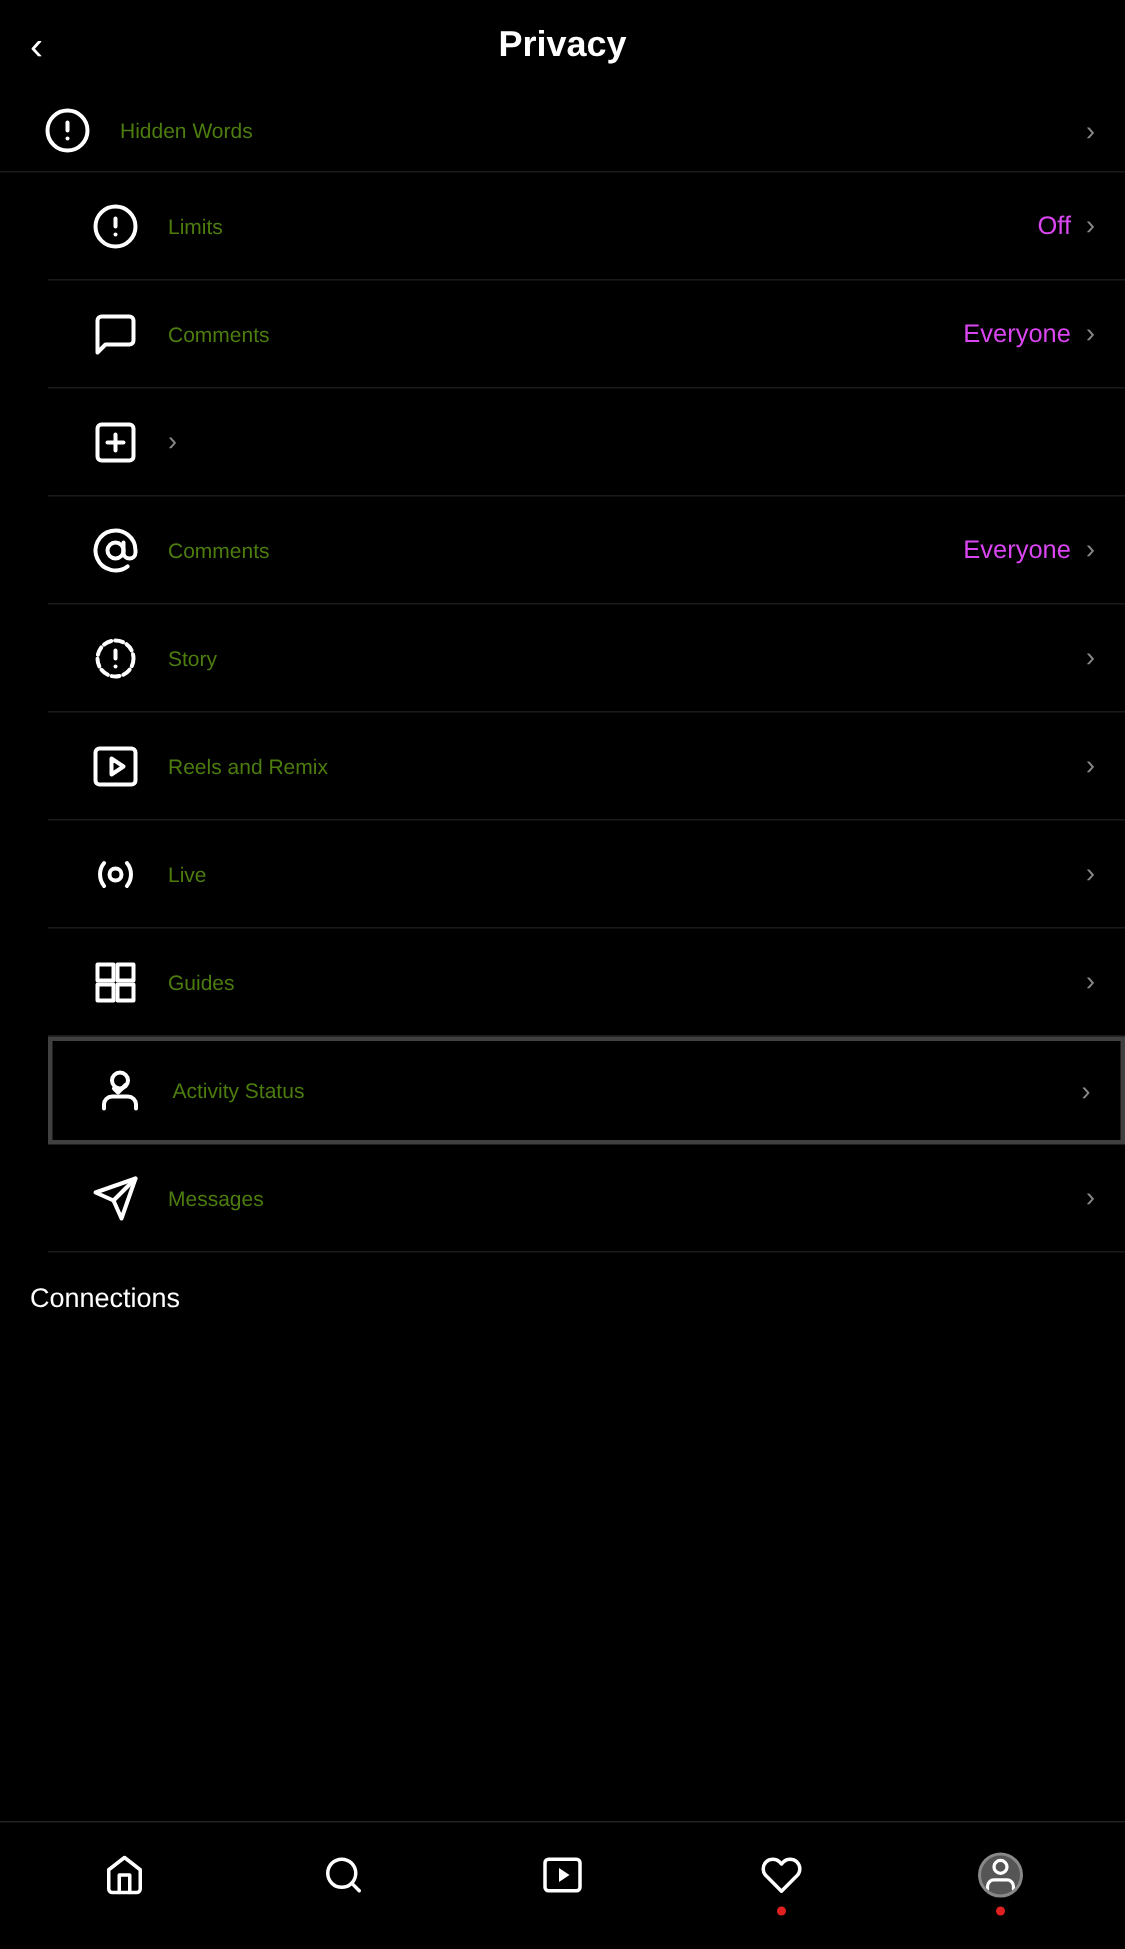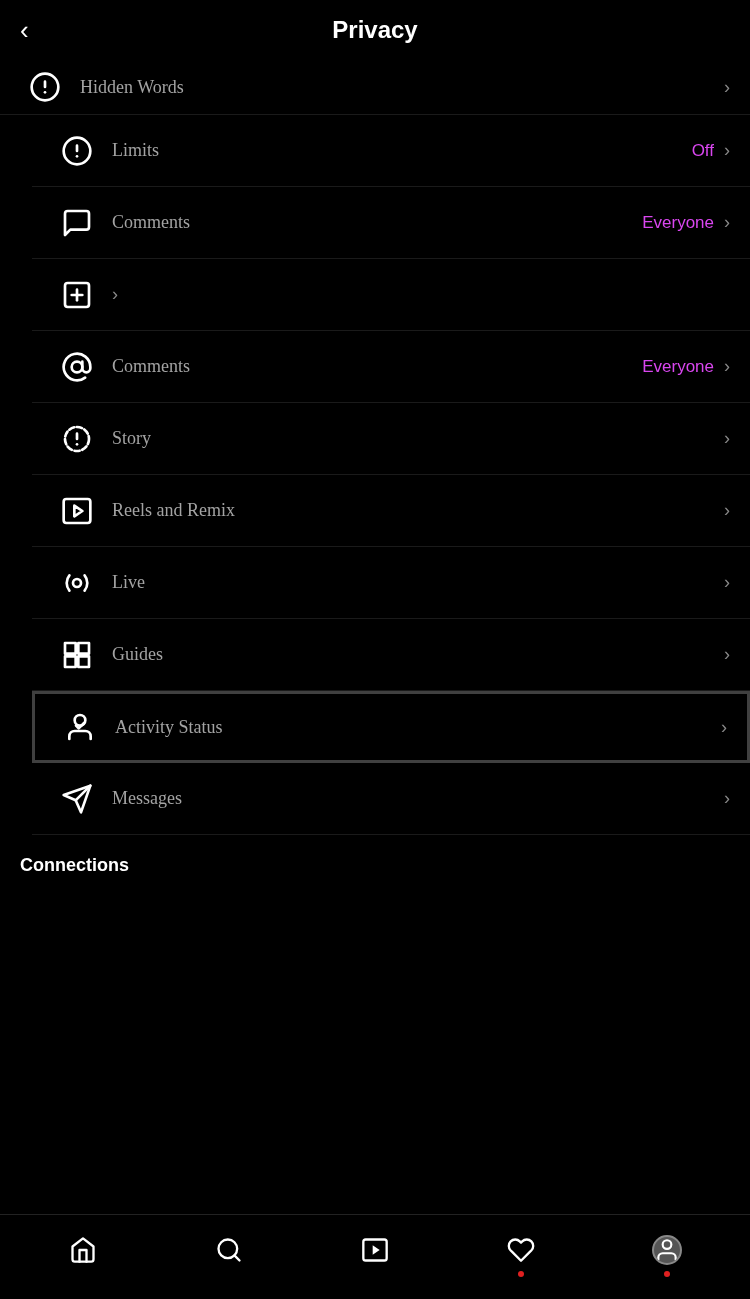--- a/index.html
+++ b/index.html
@@ -73,24 +73,23 @@
       height: 32px;
       stroke: #fff;
       fill: none;
       stroke-width: 2;
       stroke-linecap: round;
       stroke-linejoin: round;
     }
 
     .menu-item-label {
       flex: 1;
-      font-size: 18px;
-      color: #a3a3a3;
+      font-size: 14px;
+      color: #4d7c0f;
       margin-left: 10px;
-      font-family: Liberation Serif, serif;
     }
 
     .menu-item-value {
       font-size: 17px;
       color: #d946ef;
       margin-right: 10px;
     }
 
     .menu-item-chevron {
       font-size: 18px;
@@ -108,21 +107,21 @@
       cursor: pointer;
     }
 
     
     .section-header {
       padding: 20px 20px 8px 20px;
     }
 
     .section-header-text {
       font-size: 18px;
-      font-weight: 700;
+      font-weight: 400;
       color: #fff;
     }
 
     
     .bottom-nav {
       position: absolute;
       bottom: 0;
       left: 0;
       right: 0;
       height: 85px;

